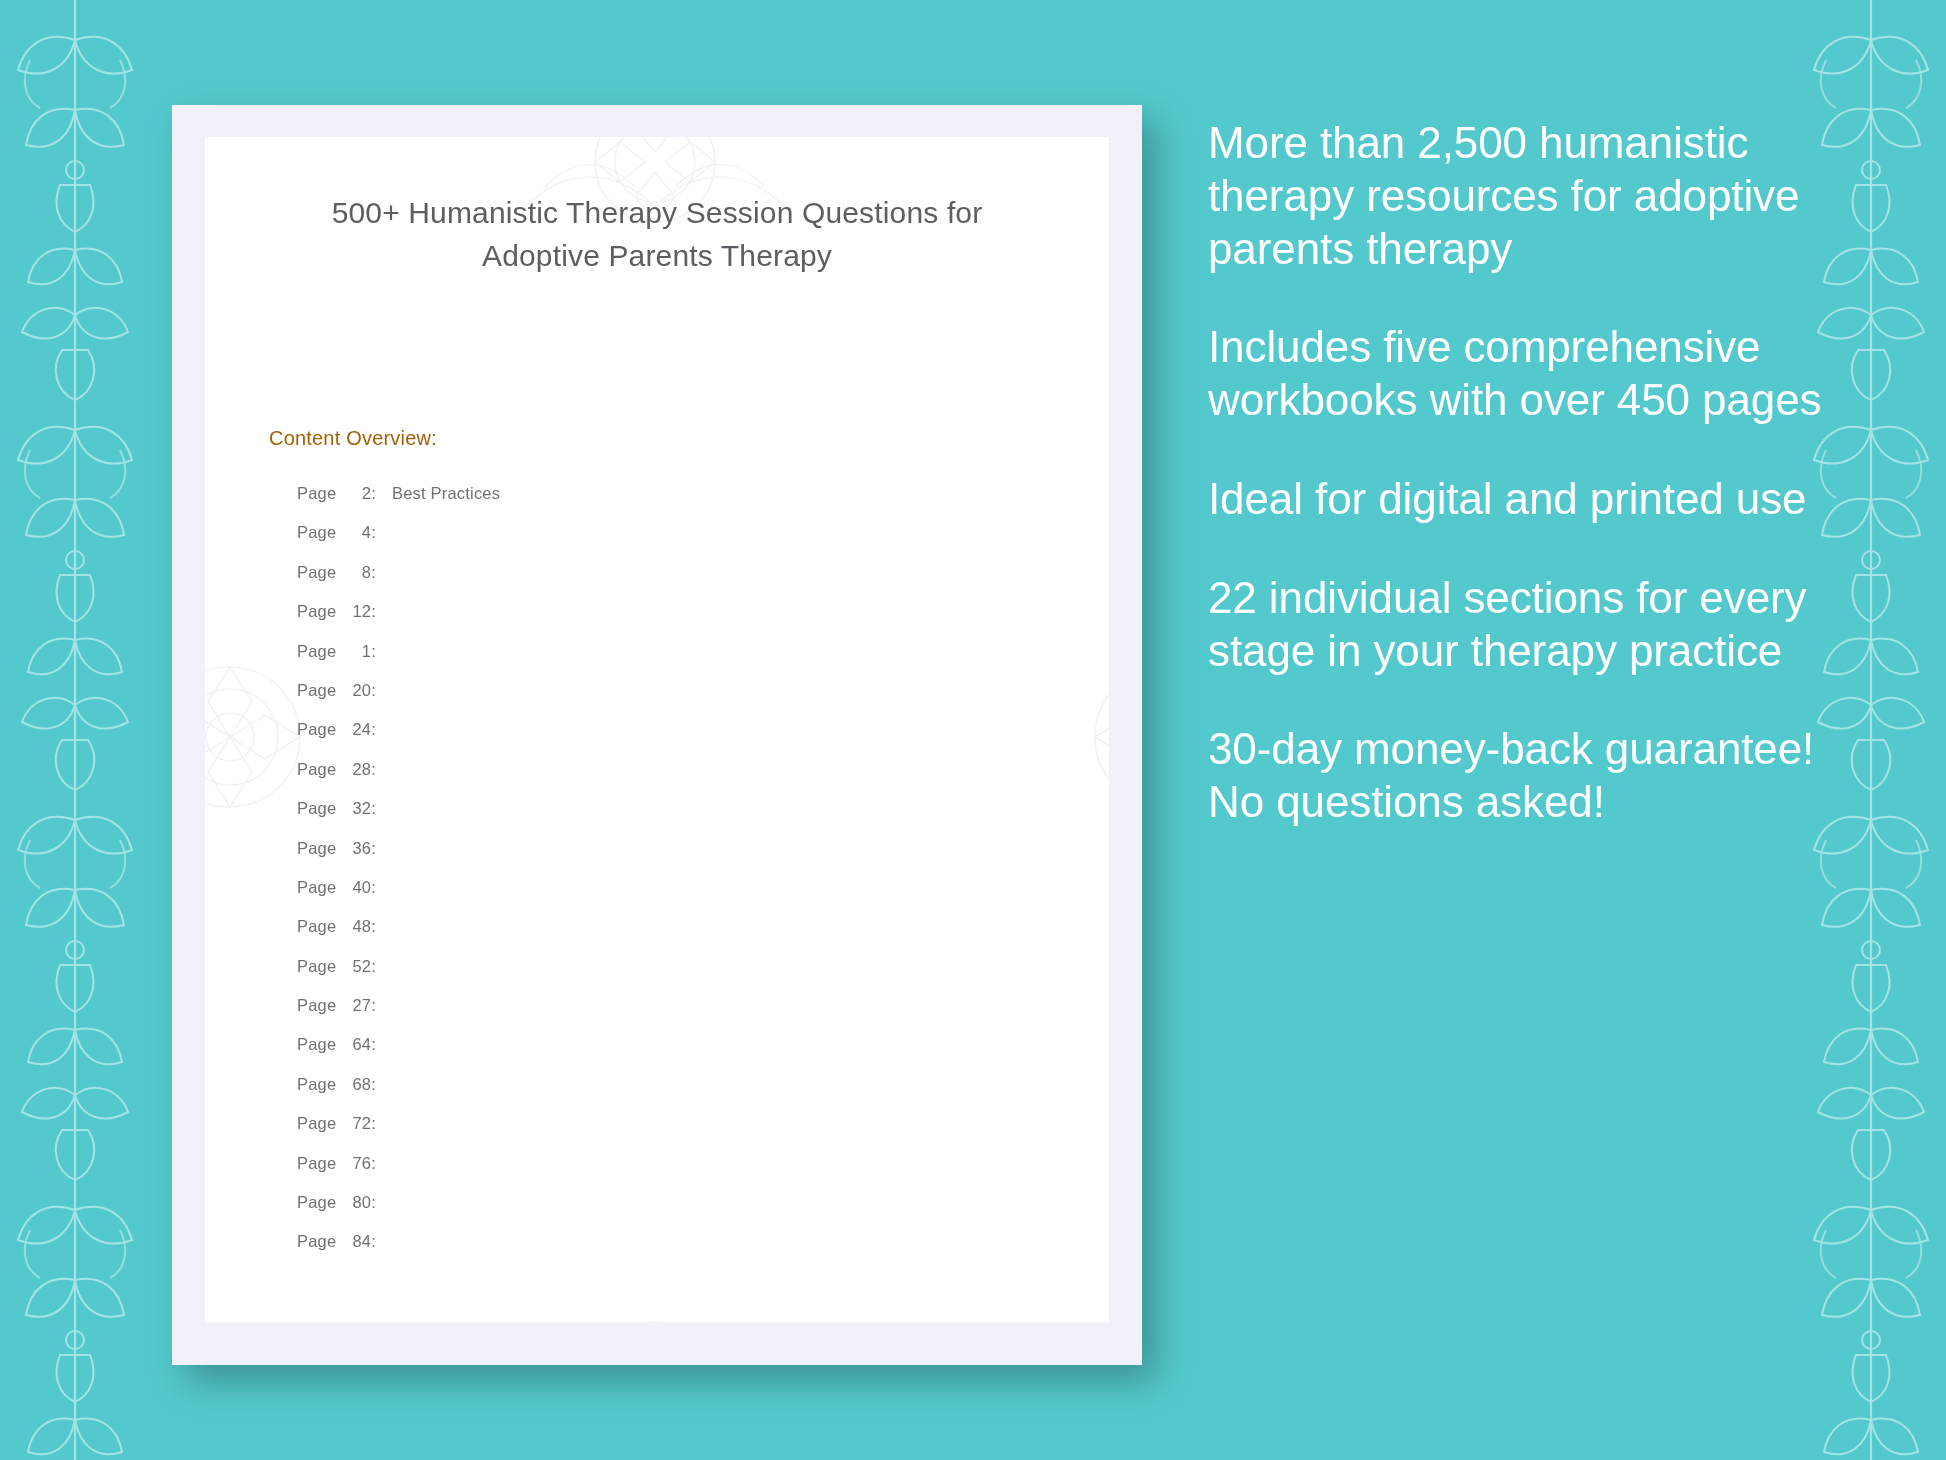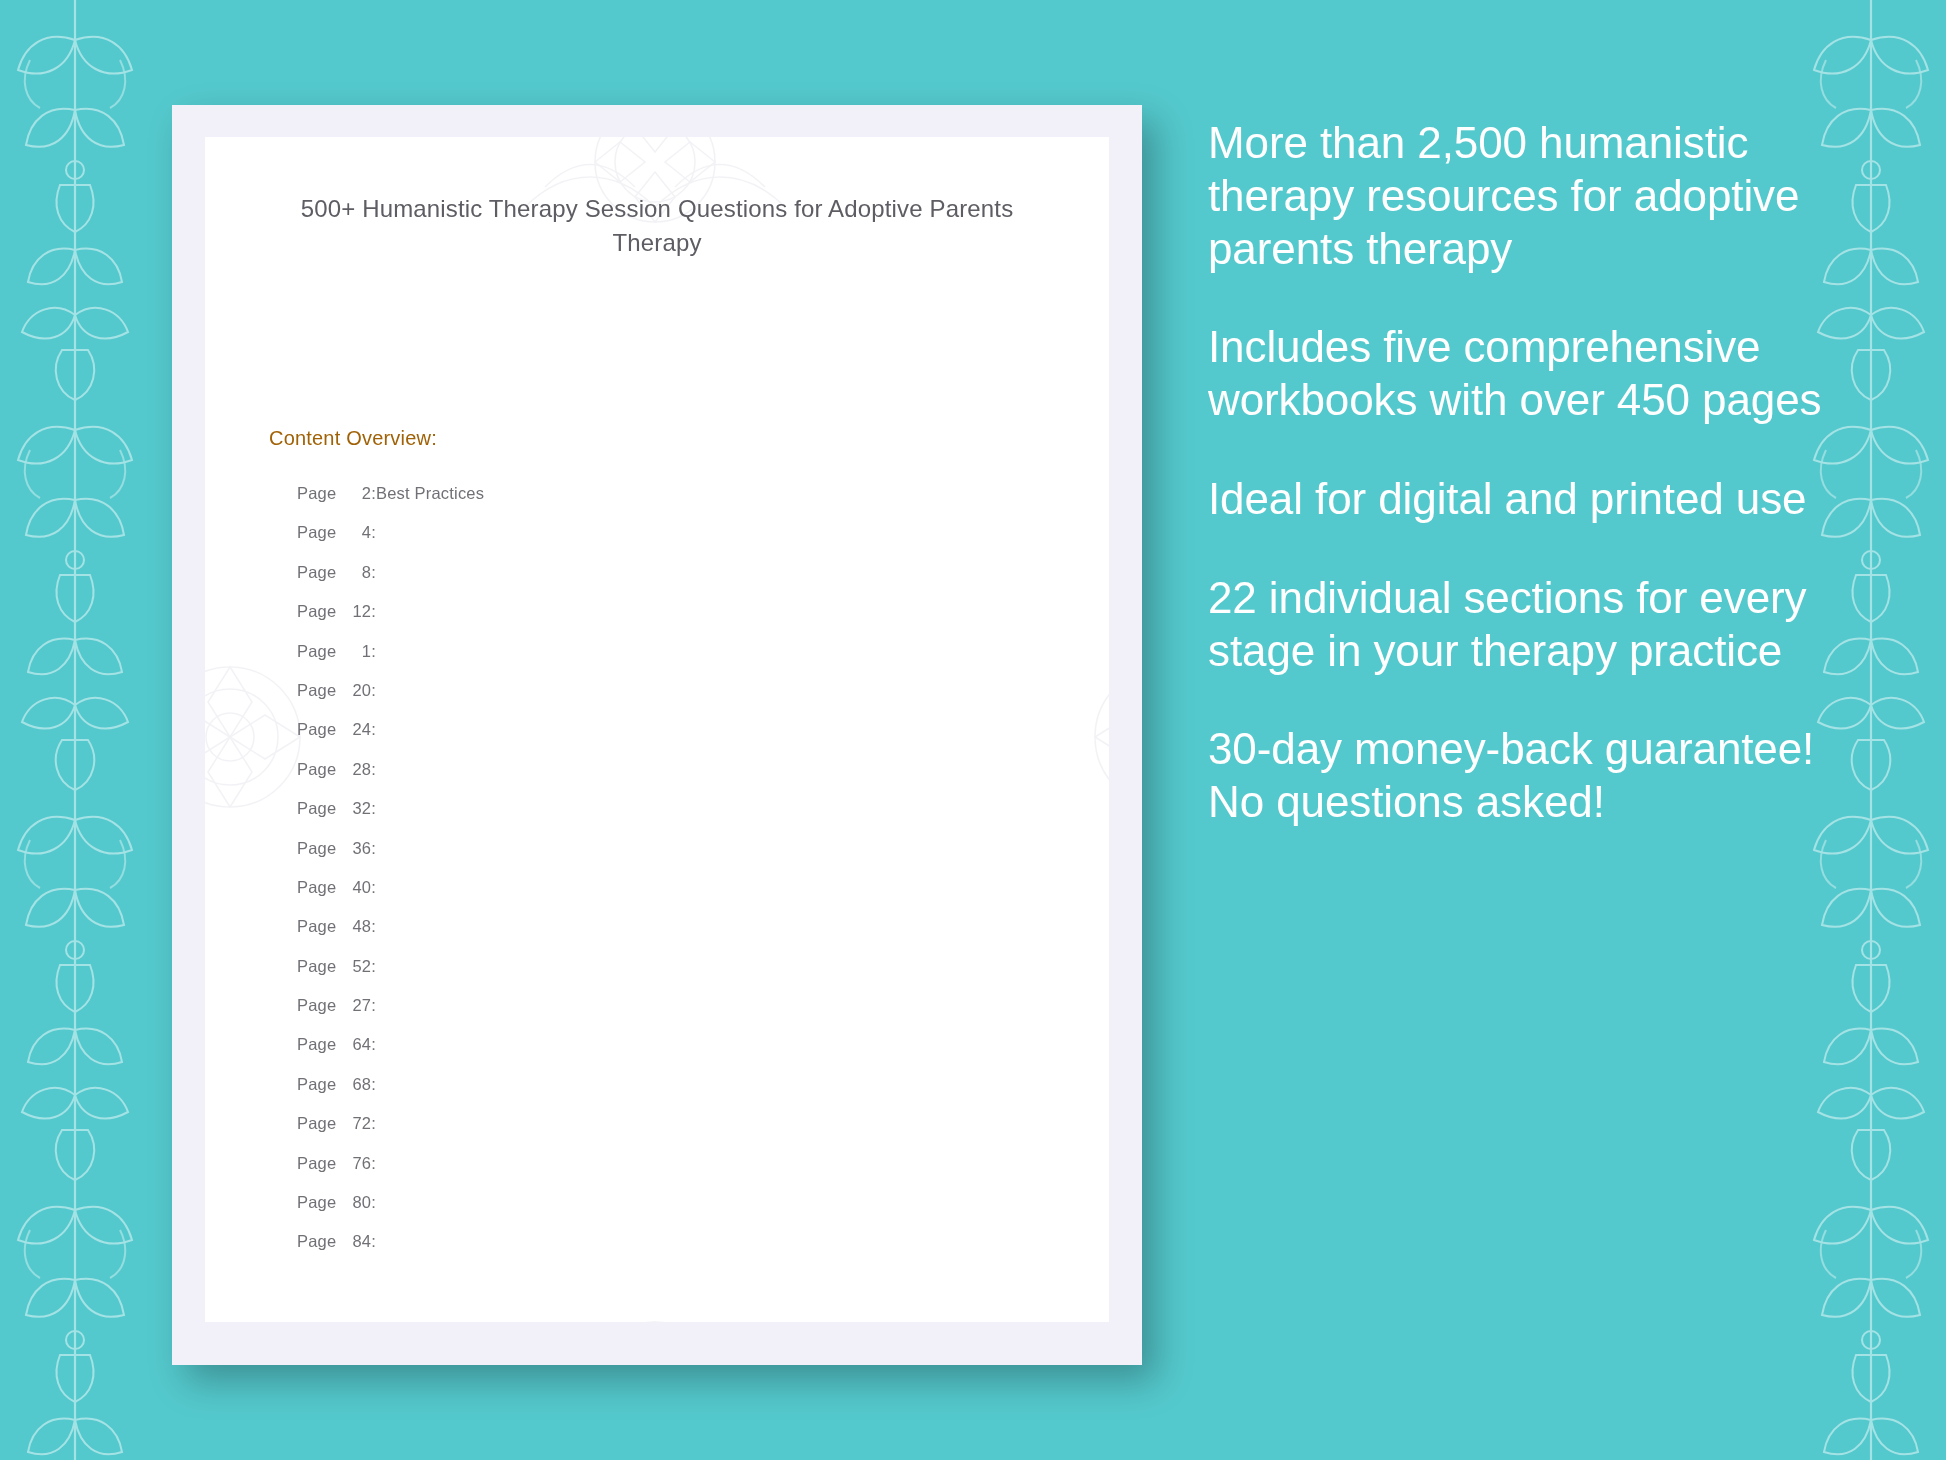--- a/index.html
+++ b/index.html
@@ -55,21 +55,21 @@
   .mandala.m2 { left: 300px; top: 1150px; }
   .mandala.m3 { left: -95px; top: 480px; }
   .mandala.m4 { left: 840px; top: 480px; }
 
   .doc-title {
     position: absolute;
     left: 0;
     top: 55px;
     width: 904px;
     text-align: center;
-    font-size: 24px;
+    font-size: 30px;
     line-height: 1.42;
     color: #5d5d63;
     padding: 0 90px;
     box-sizing: border-box;
     letter-spacing: 0.15px;
   }
 
   .overview-label {
     position: absolute;
     left: 64px;
@@ -92,20 +92,21 @@
     height: 39.4px;
     line-height: 39.4px;
     white-space: pre;
   }
   .toc-row .pg-num {
     display: inline-block;
     width: 30px;
     text-align: right;
   }
   .toc-row .pg-label {
+    margin-left: 16px;
   }
 
   
   .bullets {
     position: absolute;
     left: 1208px;
     top: 88px;
     width: 640px;
     color: #ffffff;
   }

